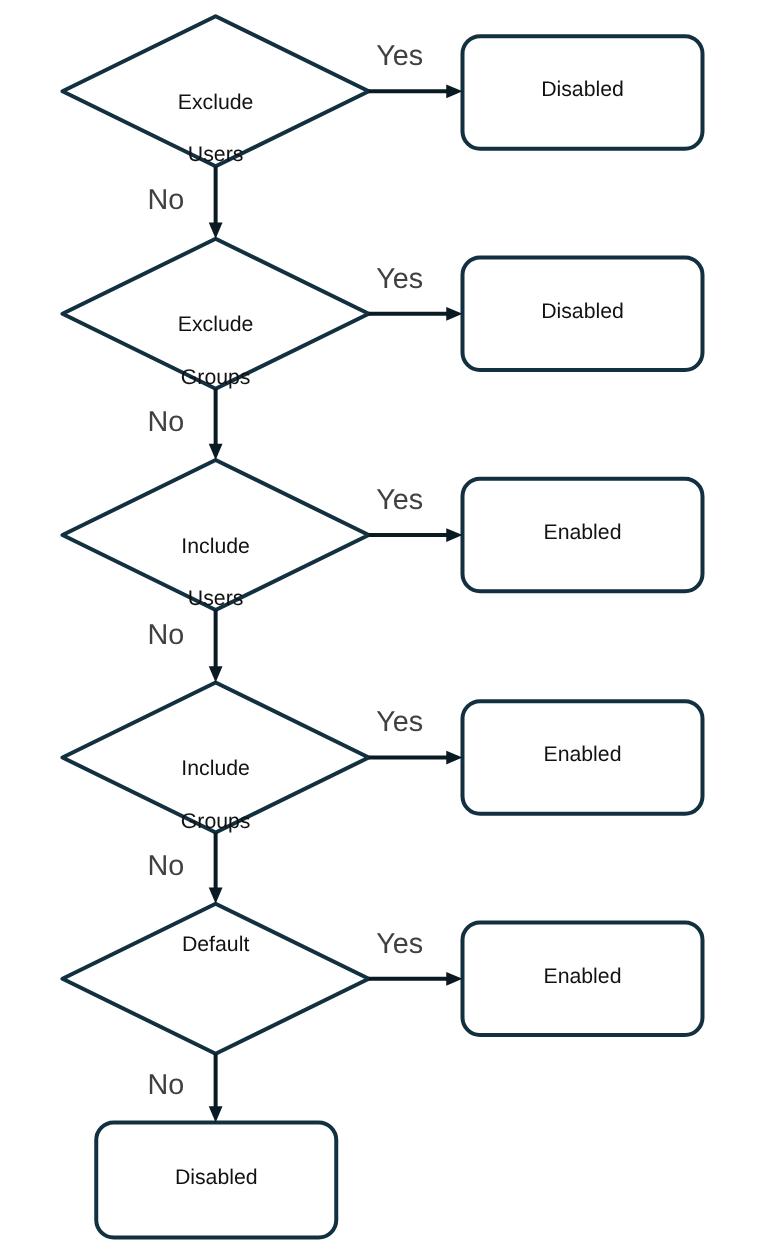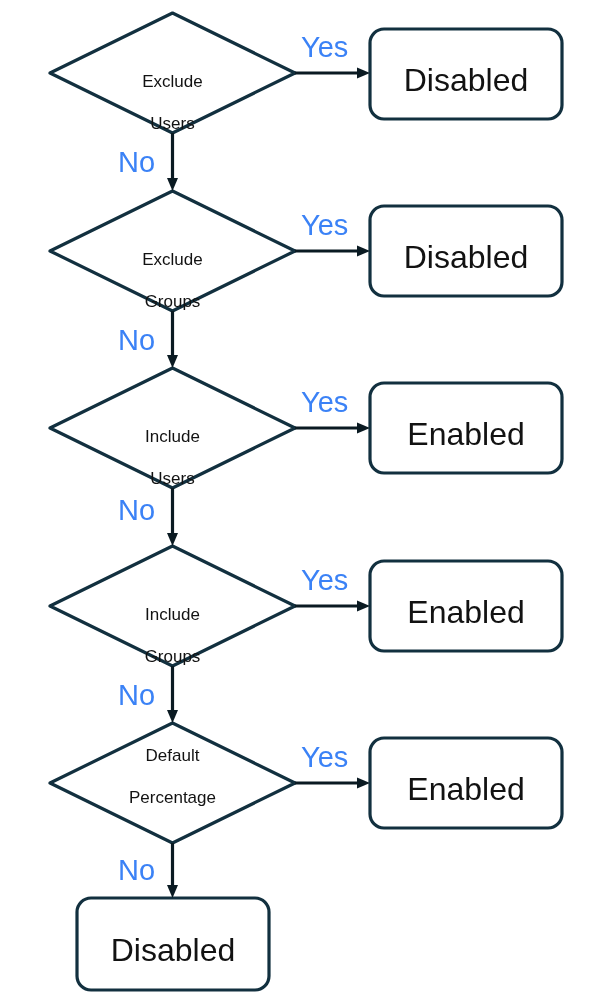--- a/index.html
+++ b/index.html
@@ -47,27 +47,27 @@
     color: #121212;
     font-family: "Liberation Sans", sans-serif;
     line-height: 1.24;
     white-space: pre-line;
     pointer-events: none;
   }
   .decision-text {
     font-size: 17px;
   }
   .terminal-text {
-    font-size: 32px;
+    font-size: 17px;
   }
   .edge-label {
     position: absolute;
-    color: #3b82f6;
+    color: #404040;
     font-family: "Liberation Sans", sans-serif;
-    font-size: 29px;
+    font-size: 23px;
     line-height: 1;
     white-space: nowrap;
     pointer-events: none;
   }
 </style>
 </head>
 <body>
 
 <div id="flowchart-root">
 
@@ -134,21 +134,20 @@
     <div>Users</div>
   </div>
 
   <div class="node-text decision-text" style="left:62px; top:583px; width:221px;">
     <div>Include</div>
     <div>Groups</div>
   </div>
 
   <div class="node-text decision-text" style="left:62px; top:724px; width:221px;">
     <div>Default</div>
-    <div>Percentage</div>
   </div>
 
   <div class="node-text terminal-text" style="left:370px; top:61px; width:192px;">Disabled</div>
   <div class="node-text terminal-text" style="left:370px; top:238px; width:192px;">Disabled</div>
   <div class="node-text terminal-text" style="left:370px; top:415px; width:192px;">Enabled</div>
   <div class="node-text terminal-text" style="left:370px; top:593px; width:192px;">Enabled</div>
   <div class="node-text terminal-text" style="left:370px; top:770px; width:192px;">Enabled</div>
 
   <div class="node-text terminal-text" style="left:77px; top:931px; width:192px;">Disabled</div>
 

